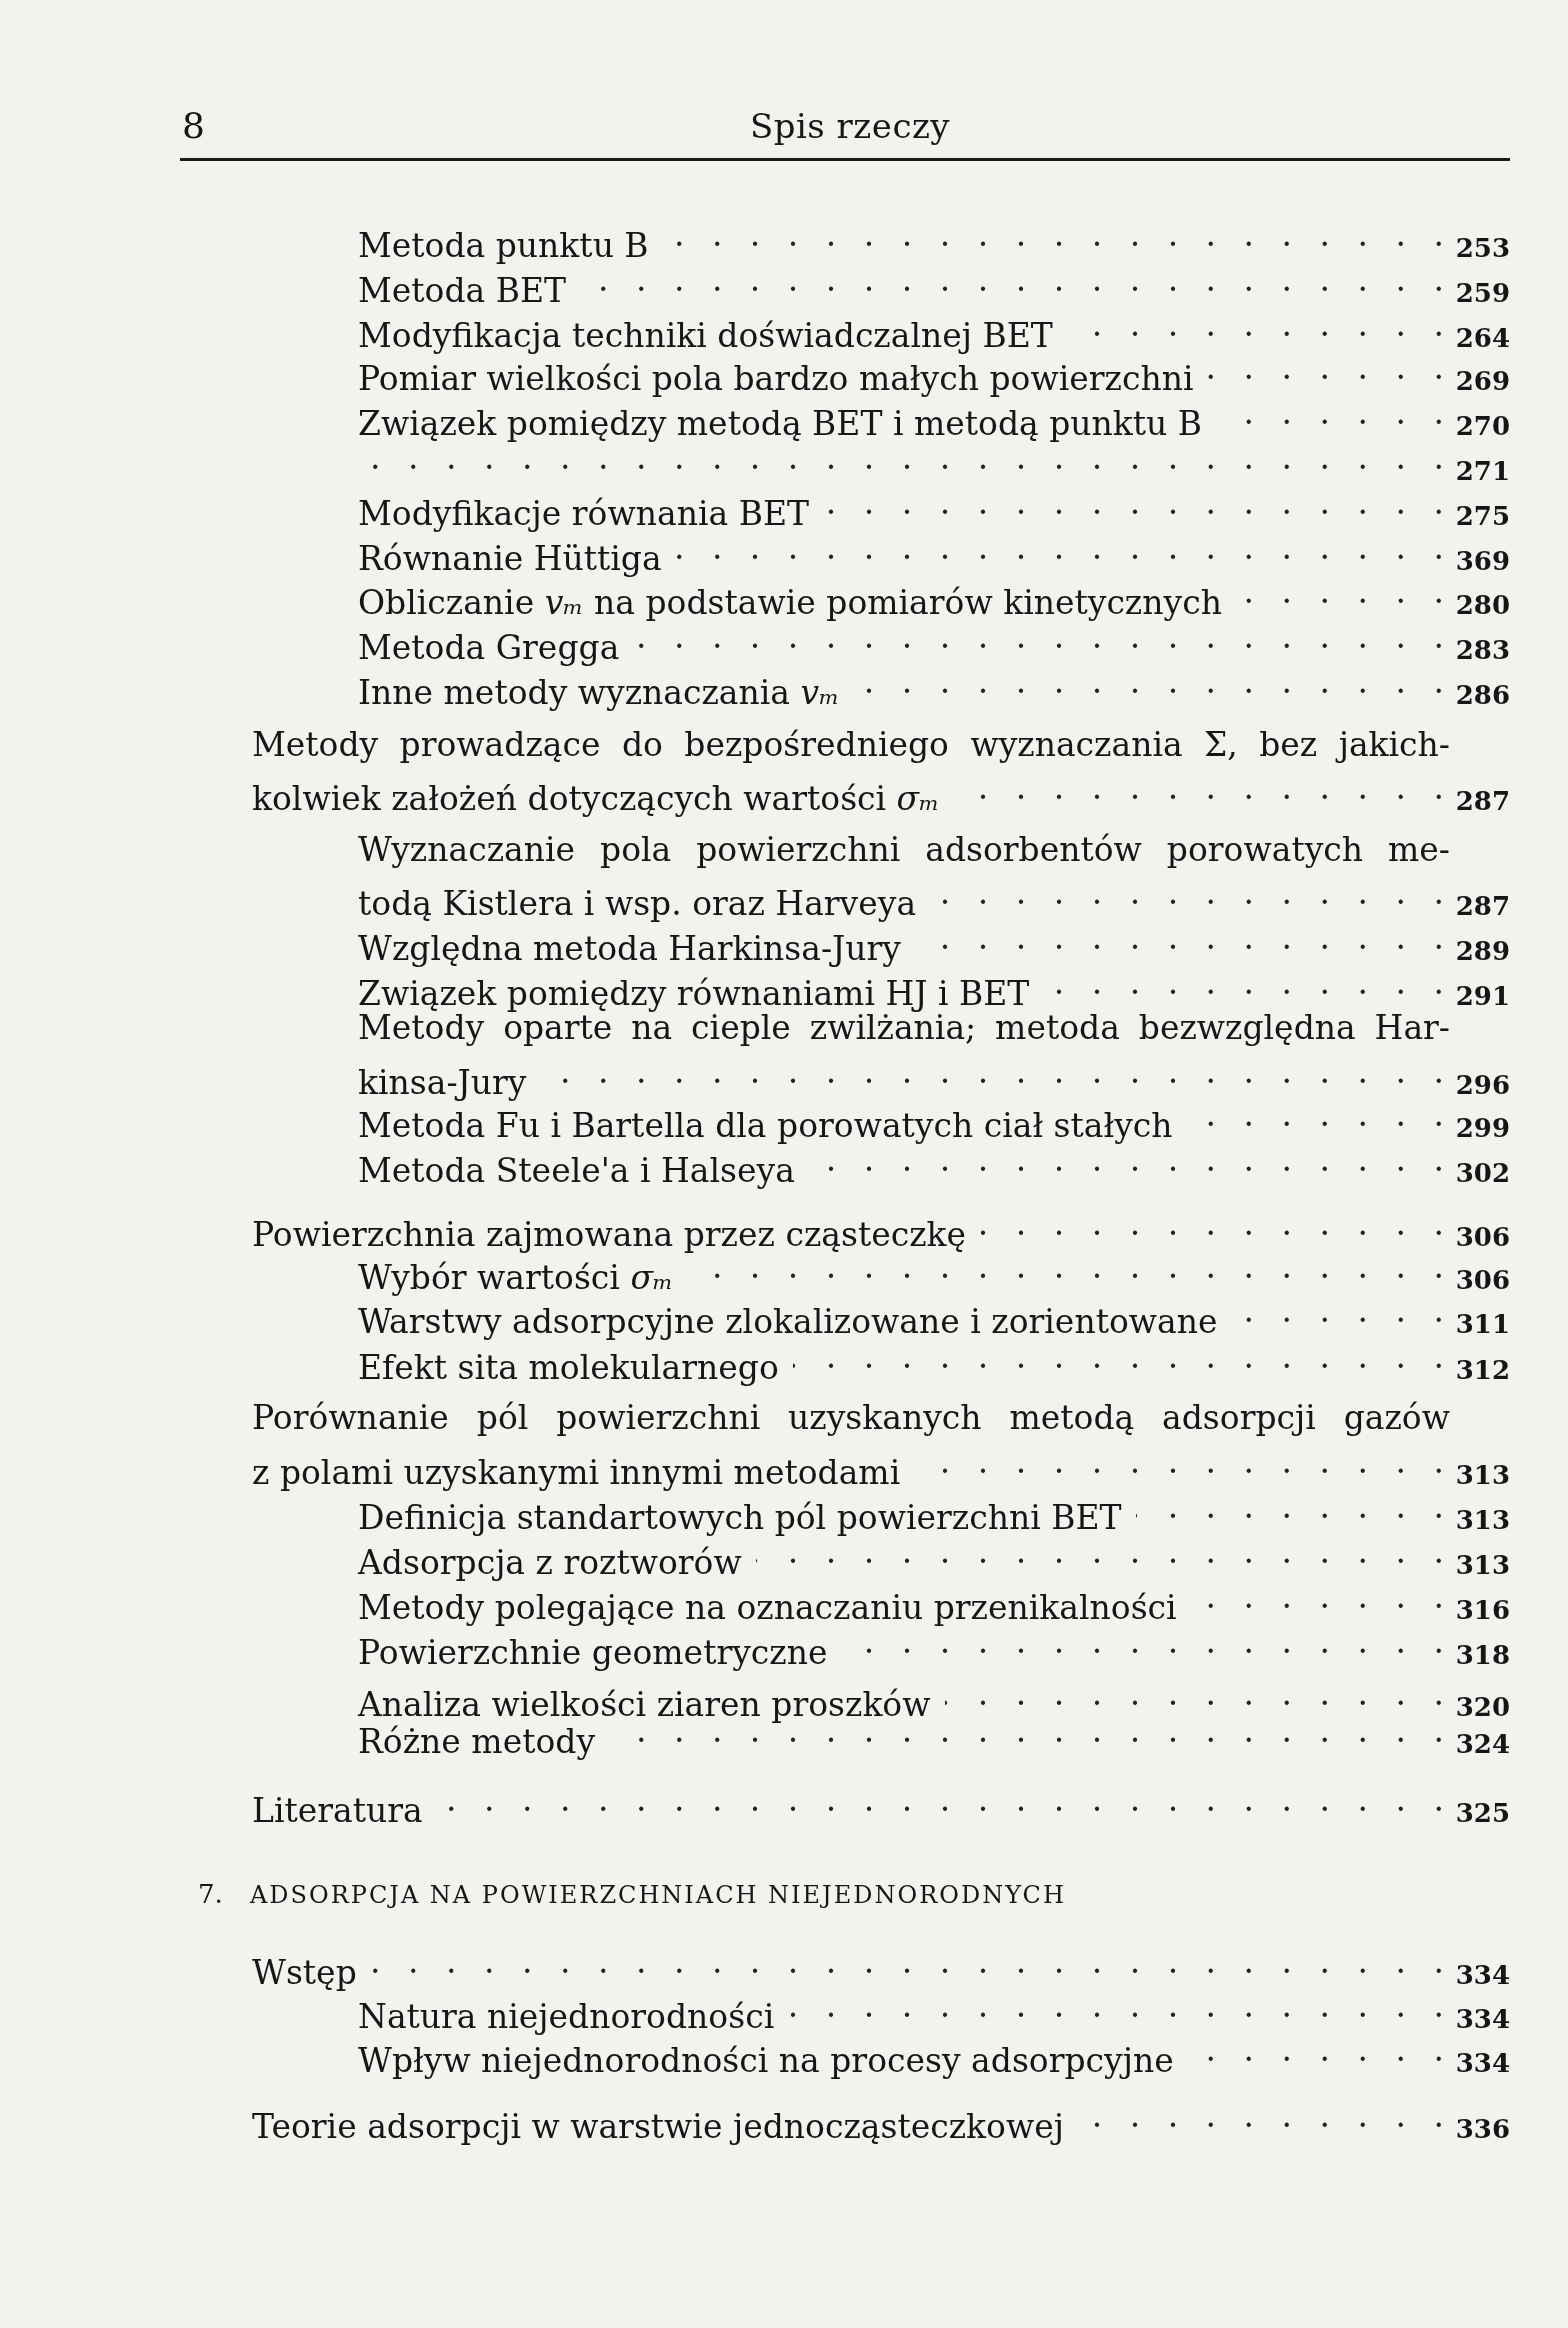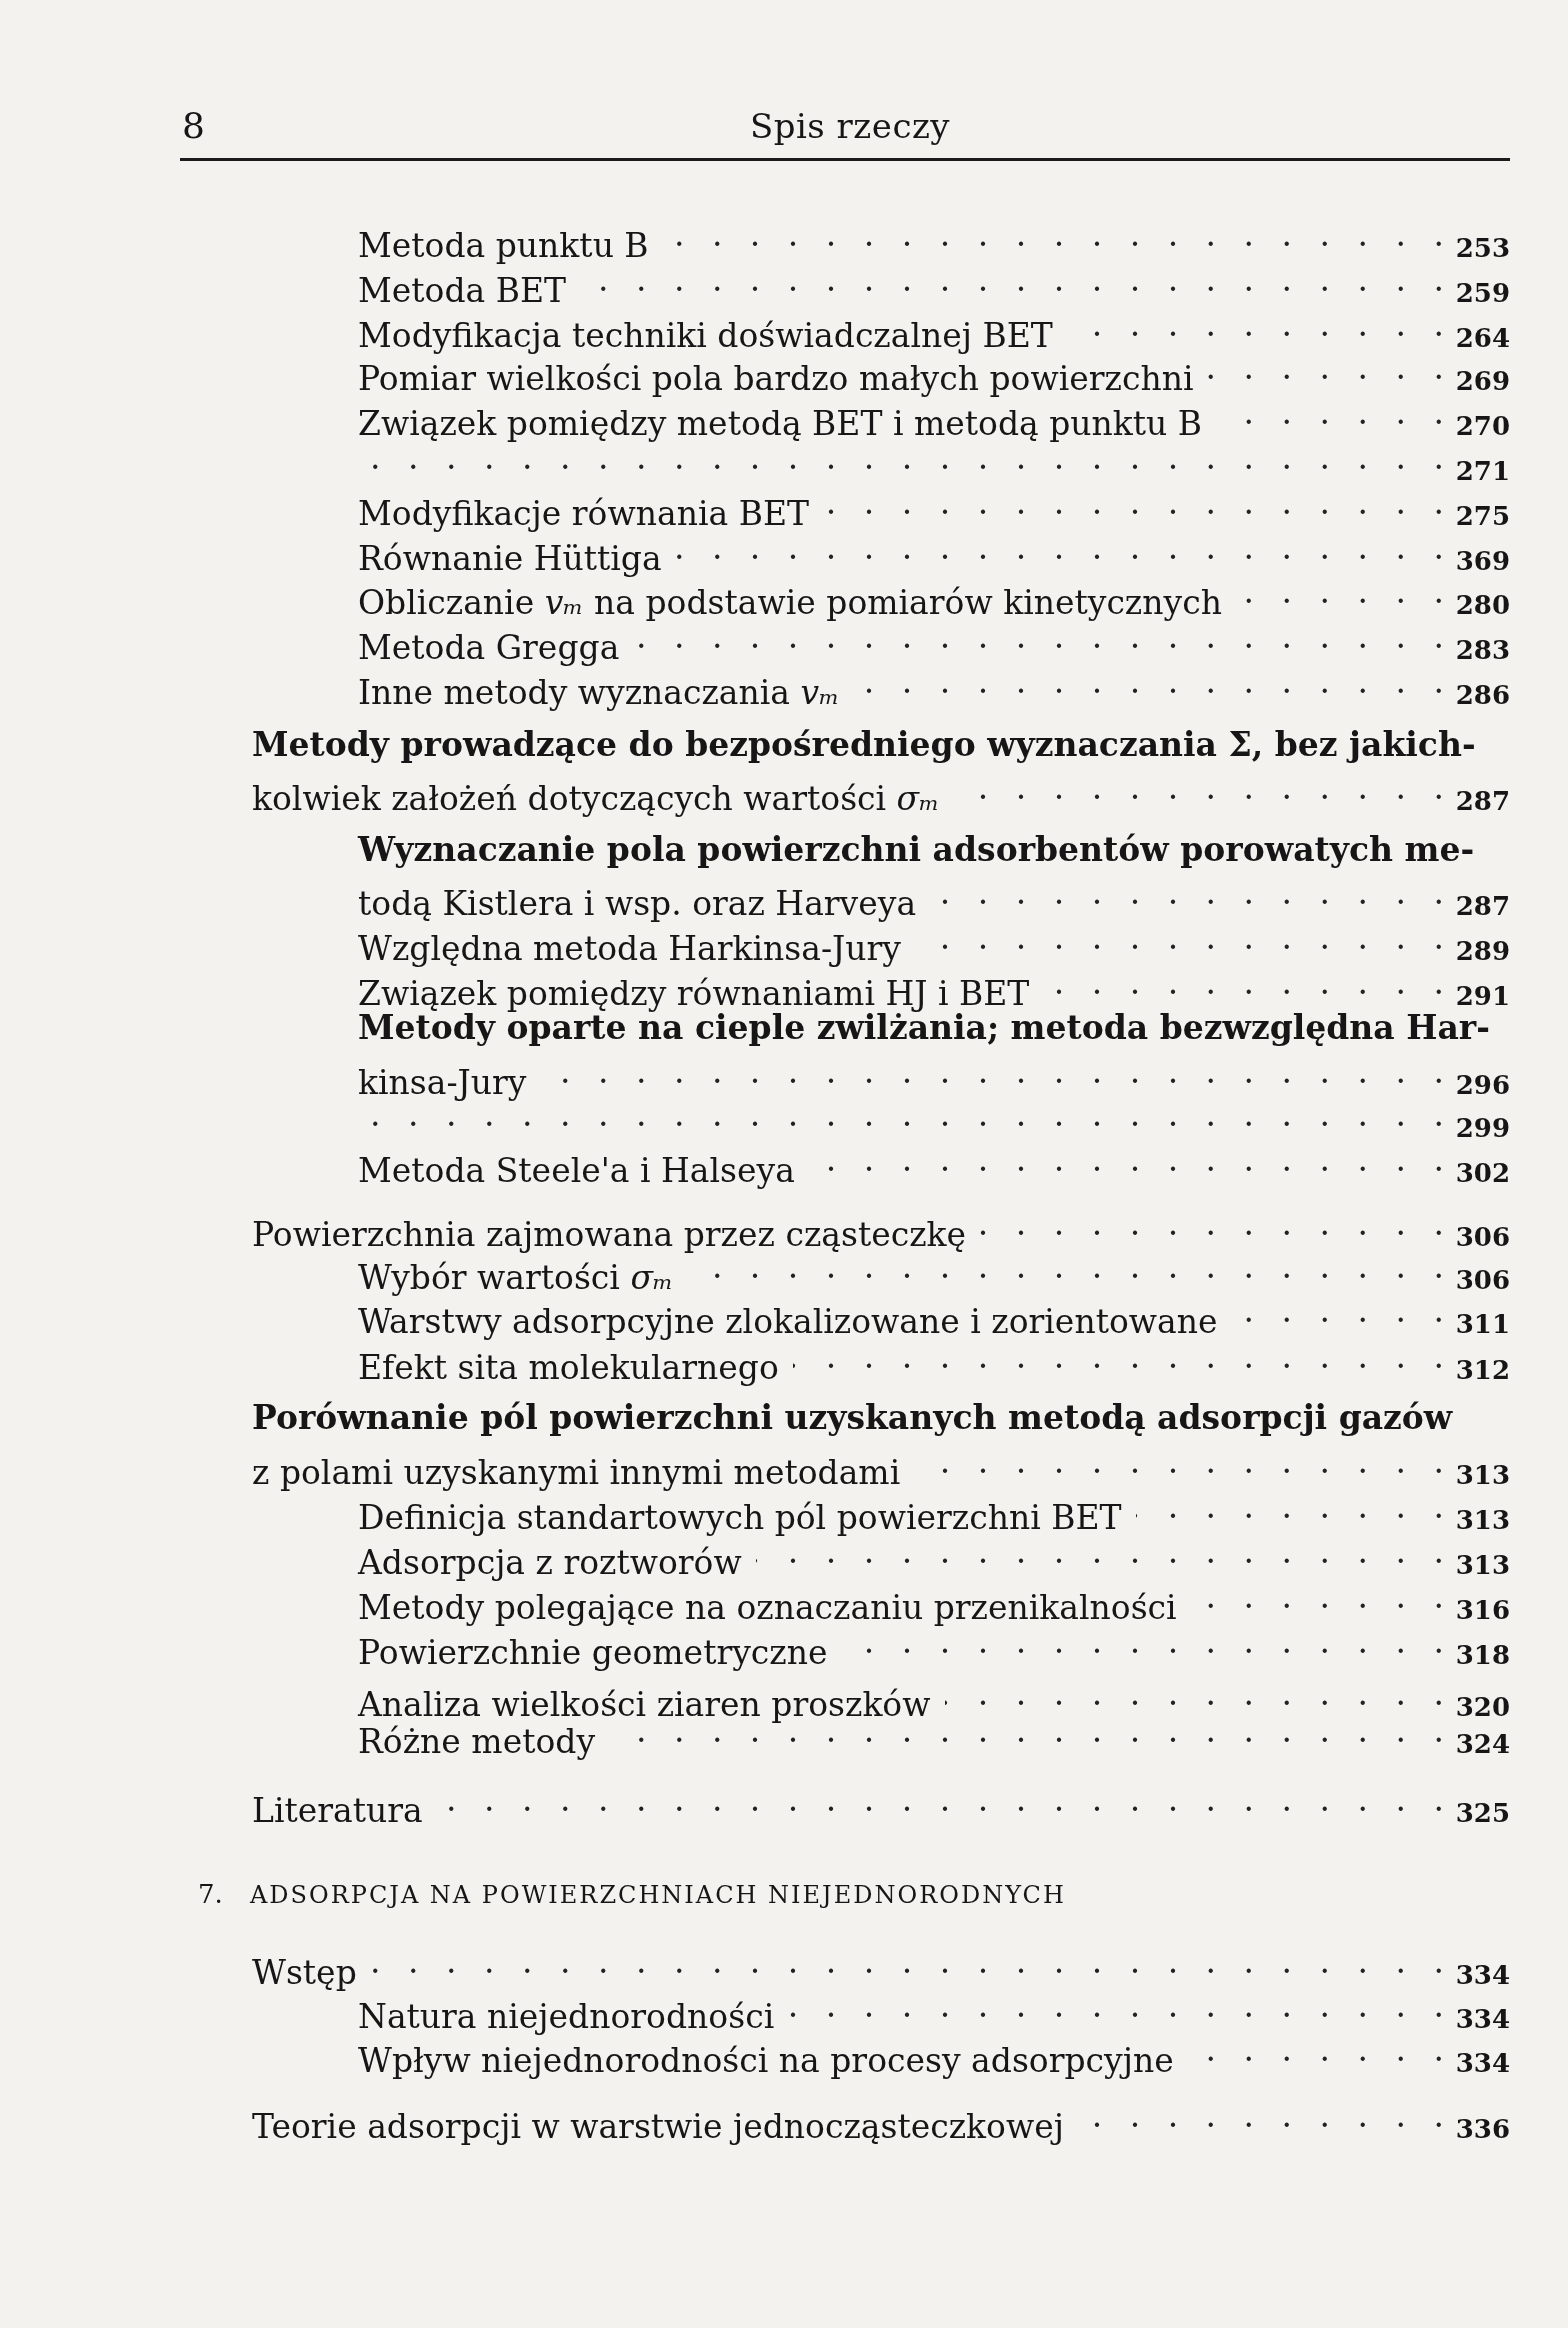--- a/index.html
+++ b/index.html
@@ -13,21 +13,21 @@
   .running-head { position:absolute; left:0; width:1700px; top:104px; text-align:center; font-size:34px; line-height:44px; letter-spacing:0.5px; }
   .rule { position:absolute; left:180px; top:158px; width:1330px; height:3px; background:#1b1b1b; }
   .row { position:absolute; right:58px; height:44px; display:flex; align-items:baseline; font-size:33px; line-height:44px; white-space:nowrap; }
   .row.l2 { left:358px; }
   .row.l1 { left:252px; }
   .row .txt { flex:0 0 auto; }
   .row .leader { flex:1 1 auto; overflow:hidden; margin:0 6px 0 14px; letter-spacing:0; color:#222; }
   .row .leader::before { content:". . . . . . . . . . . . . . . . . . . . . . . . . . . . . . . . . . . . . . . . . . . . . . . . . . . . . . . . . . . . . . . . . . . ."; float:right; white-space:nowrap; word-spacing:17px; }
   .row .pg { flex:0 0 auto; width:60px; text-align:right; font-weight:bold; font-size:26px; }
   .row.cont .txt { width:100%; text-align:justify; text-align-last:justify; }
-  .row.cont { right:118px;font-weight:bold; }
+  .row.cont { right:118px; }
   i.m { font-style:italic; }
   .chapter { position:absolute; left:198px; top:1874px; font-size:24px; line-height:40px; letter-spacing:2px; white-space:nowrap; }
   .chapter .num { display:inline-block; width:52px; font-size:26px; letter-spacing:0; }
 </style>
 </head>
 <body>
 
 <div>
 
   <div class="page-num">8</div>
@@ -118,20 +118,21 @@
     </div>
   <div class="row l2 cont" style="top:1006px">
       <span class="txt">Metody oparte na cieple zwilżania; metoda bezwzględna Har-</span>
     </div>
   <div class="row l2" style="top:1050px">
       <span class="txt">kinsa-Jury</span>
       <span class="leader"></span>
       <span class="pg">296</span>
     </div>
   <div class="row l2" style="top:1093px">
+      <span class="txt">Metoda Fu i Bartella dla porowatych ciał stałych</span>
       <span class="leader"></span>
       <span class="pg">299</span>
     </div>
   <div class="row l2" style="top:1138px">
       <span class="txt">Metoda Steele'a i Halseya</span>
       <span class="leader"></span>
       <span class="pg">302</span>
     </div>
 
   <div class="row l1" style="top:1202px">

